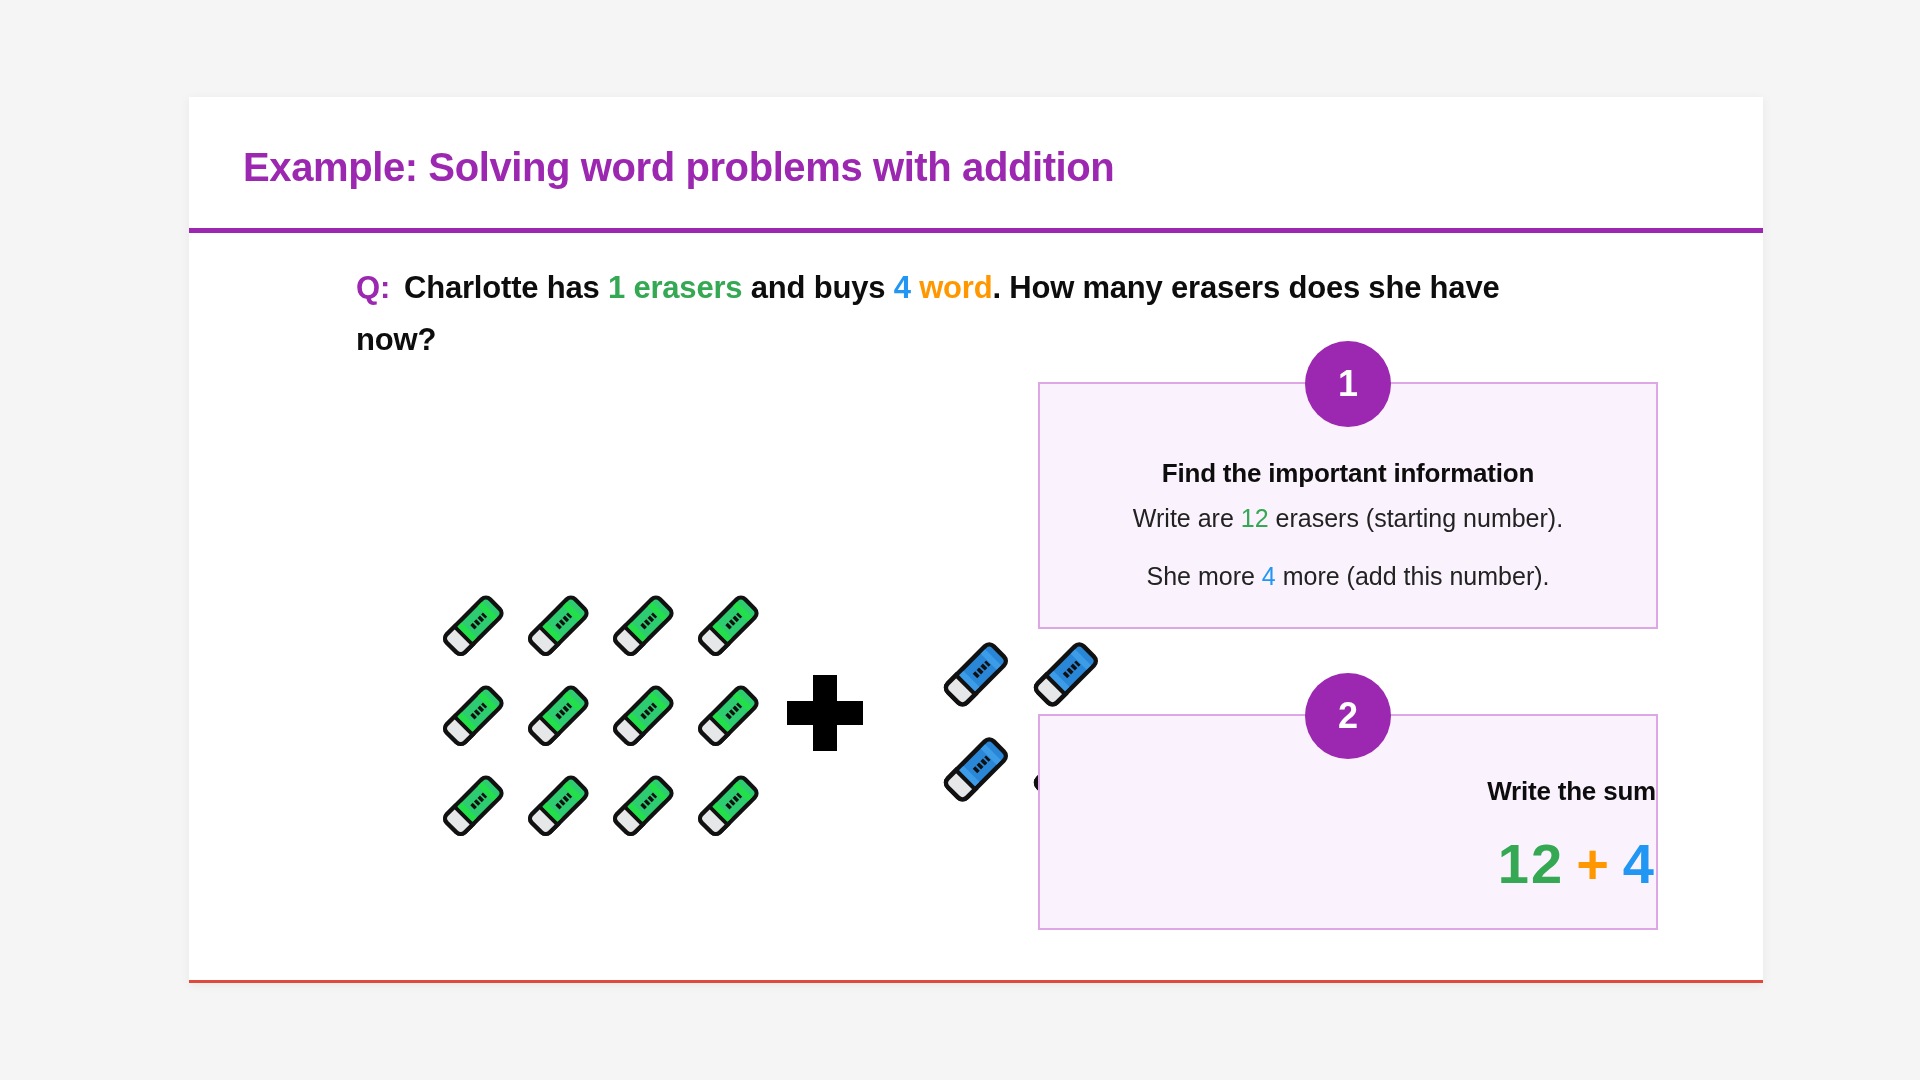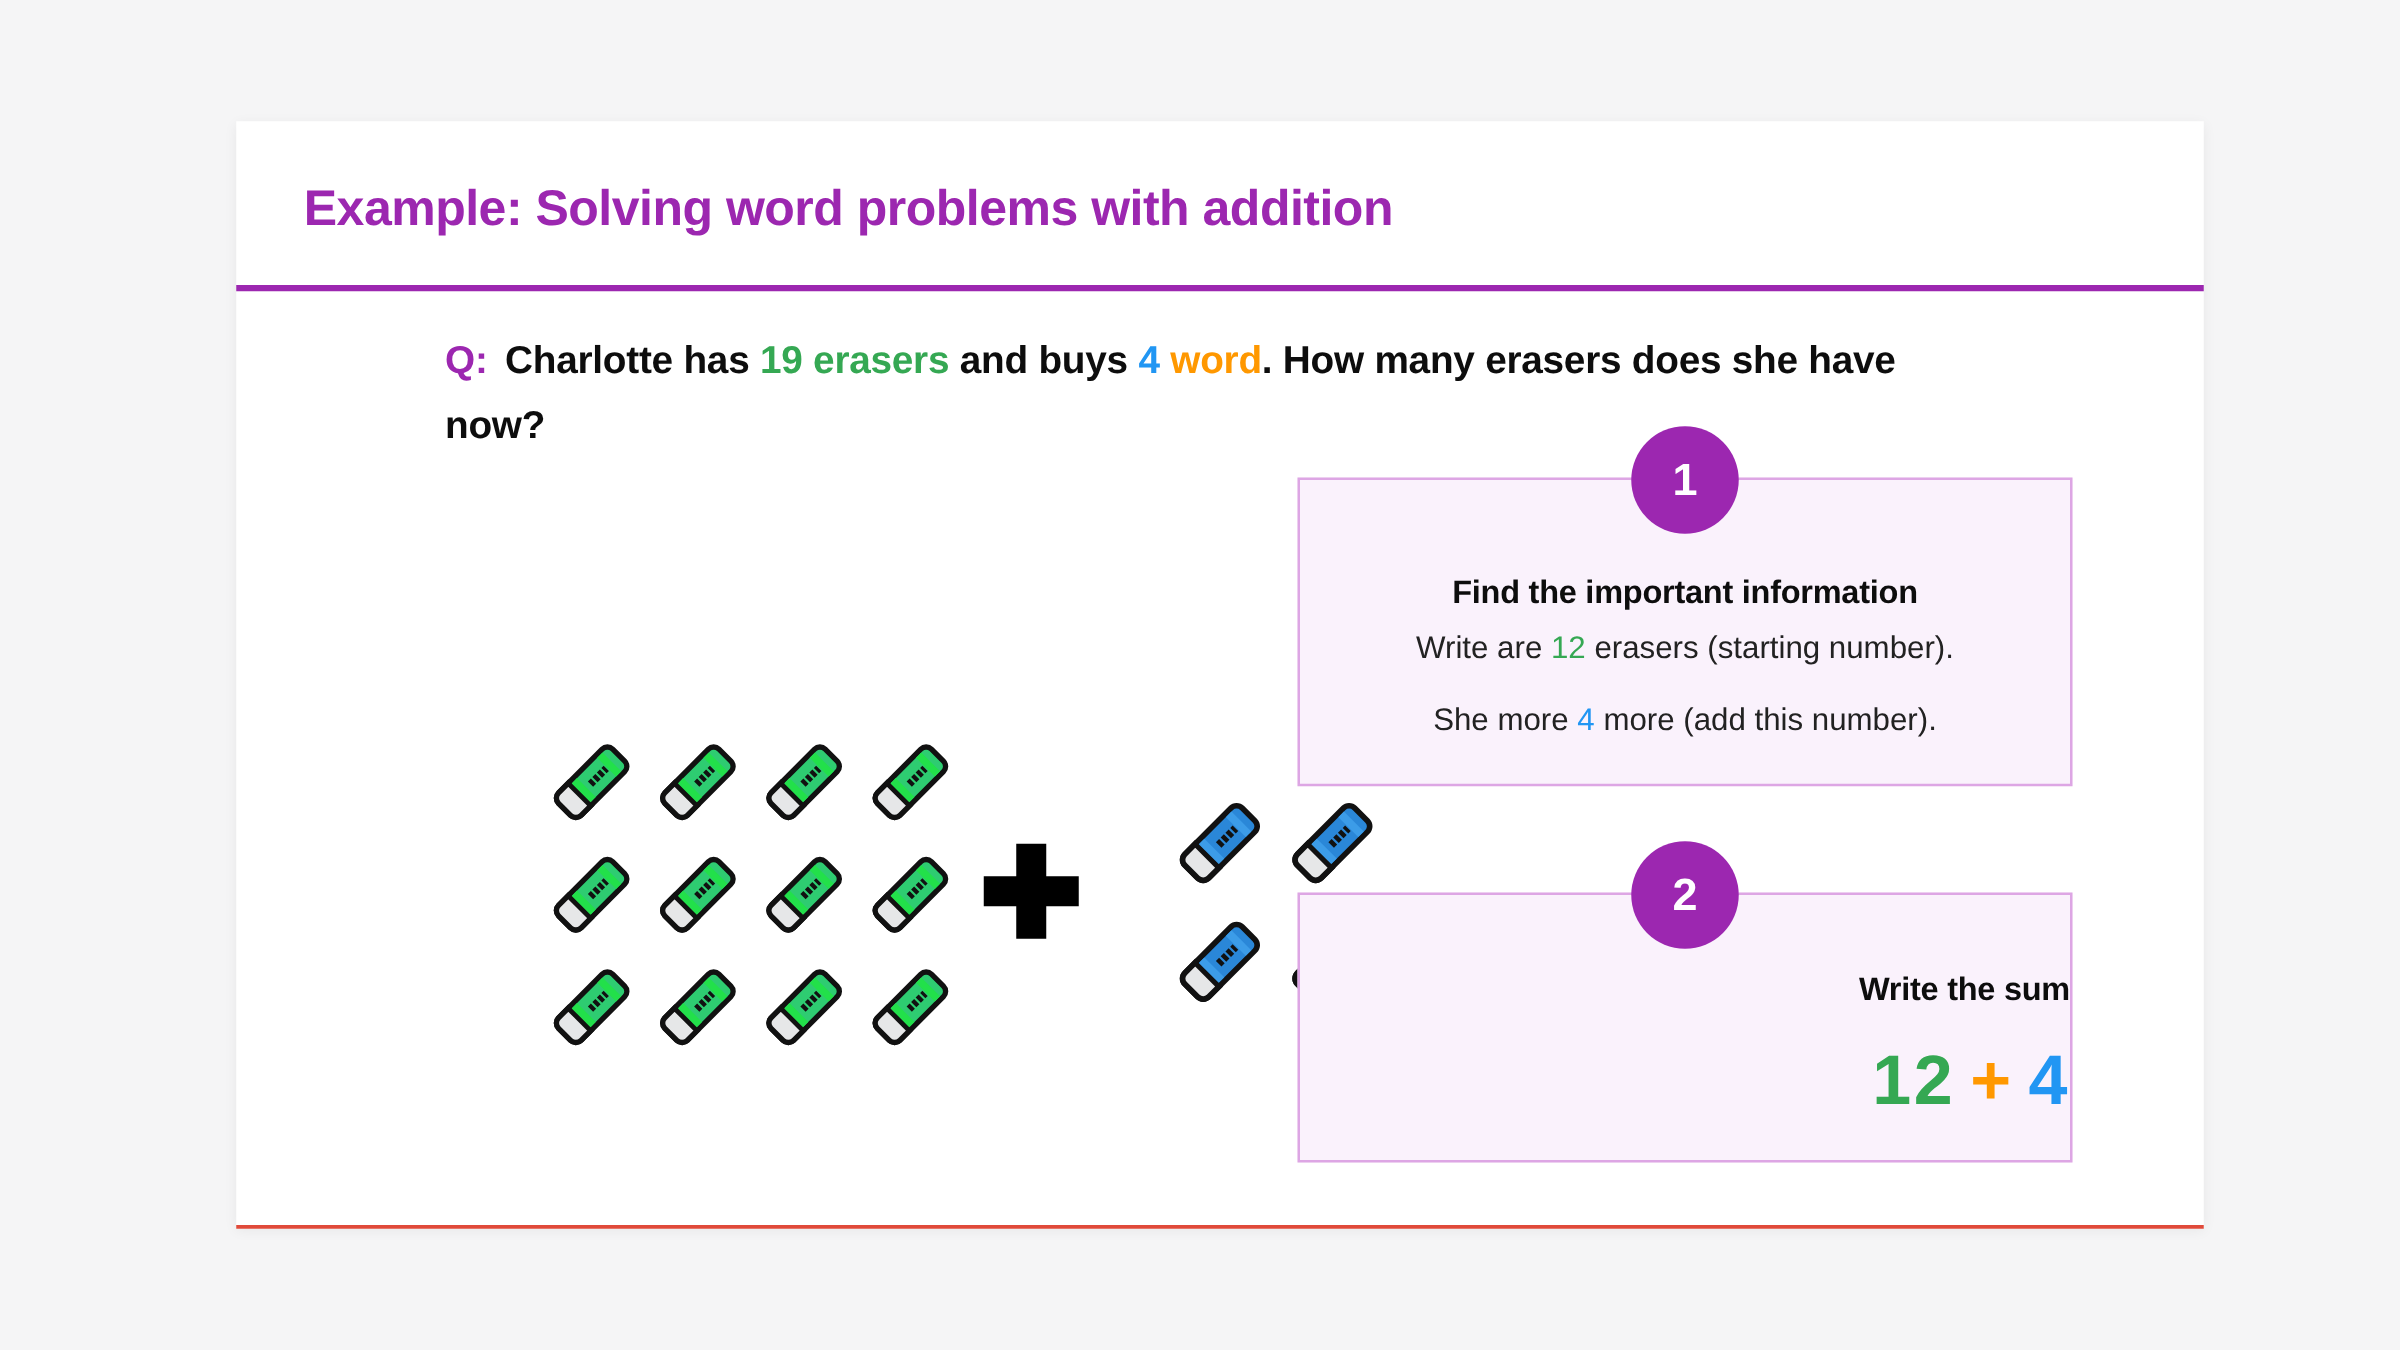--- a/index.html
+++ b/index.html
@@ -198,21 +198,21 @@
 </head>
 <body>
 
 <div id="slide-card">
 
   <div id="slide-title">Example: Solving word problems with addition</div>
   <div id="title-divider"></div>
 
   <div id="question-block">
     <div id="question-text">
-      <span class="q-marker">Q:</span><span>Charlotte has </span><span class="q-green">19 erasers</span><span> and buys </span><span class="q-blue">4</span><span> </span><span class="q-orange">word</span><span>. How many erasers does she have now?</span>
+      <span class="q-marker">Q:</span><span>Charlotte has </span><span class="q-green">1 erasers</span><span> and buys </span><span class="q-blue">4</span><span> </span><span class="q-orange">word</span><span>. How many erasers does she have now?</span>
     </div>
   </div>
 
   <div id="illustration">
 
     <div id="green-group">
       <div class="eraser-grid">
         <div class="eraser-cell">
           <svg viewBox="0 0 100 100" aria-hidden="true">
             <g transform="rotate(-45 50 50)">

